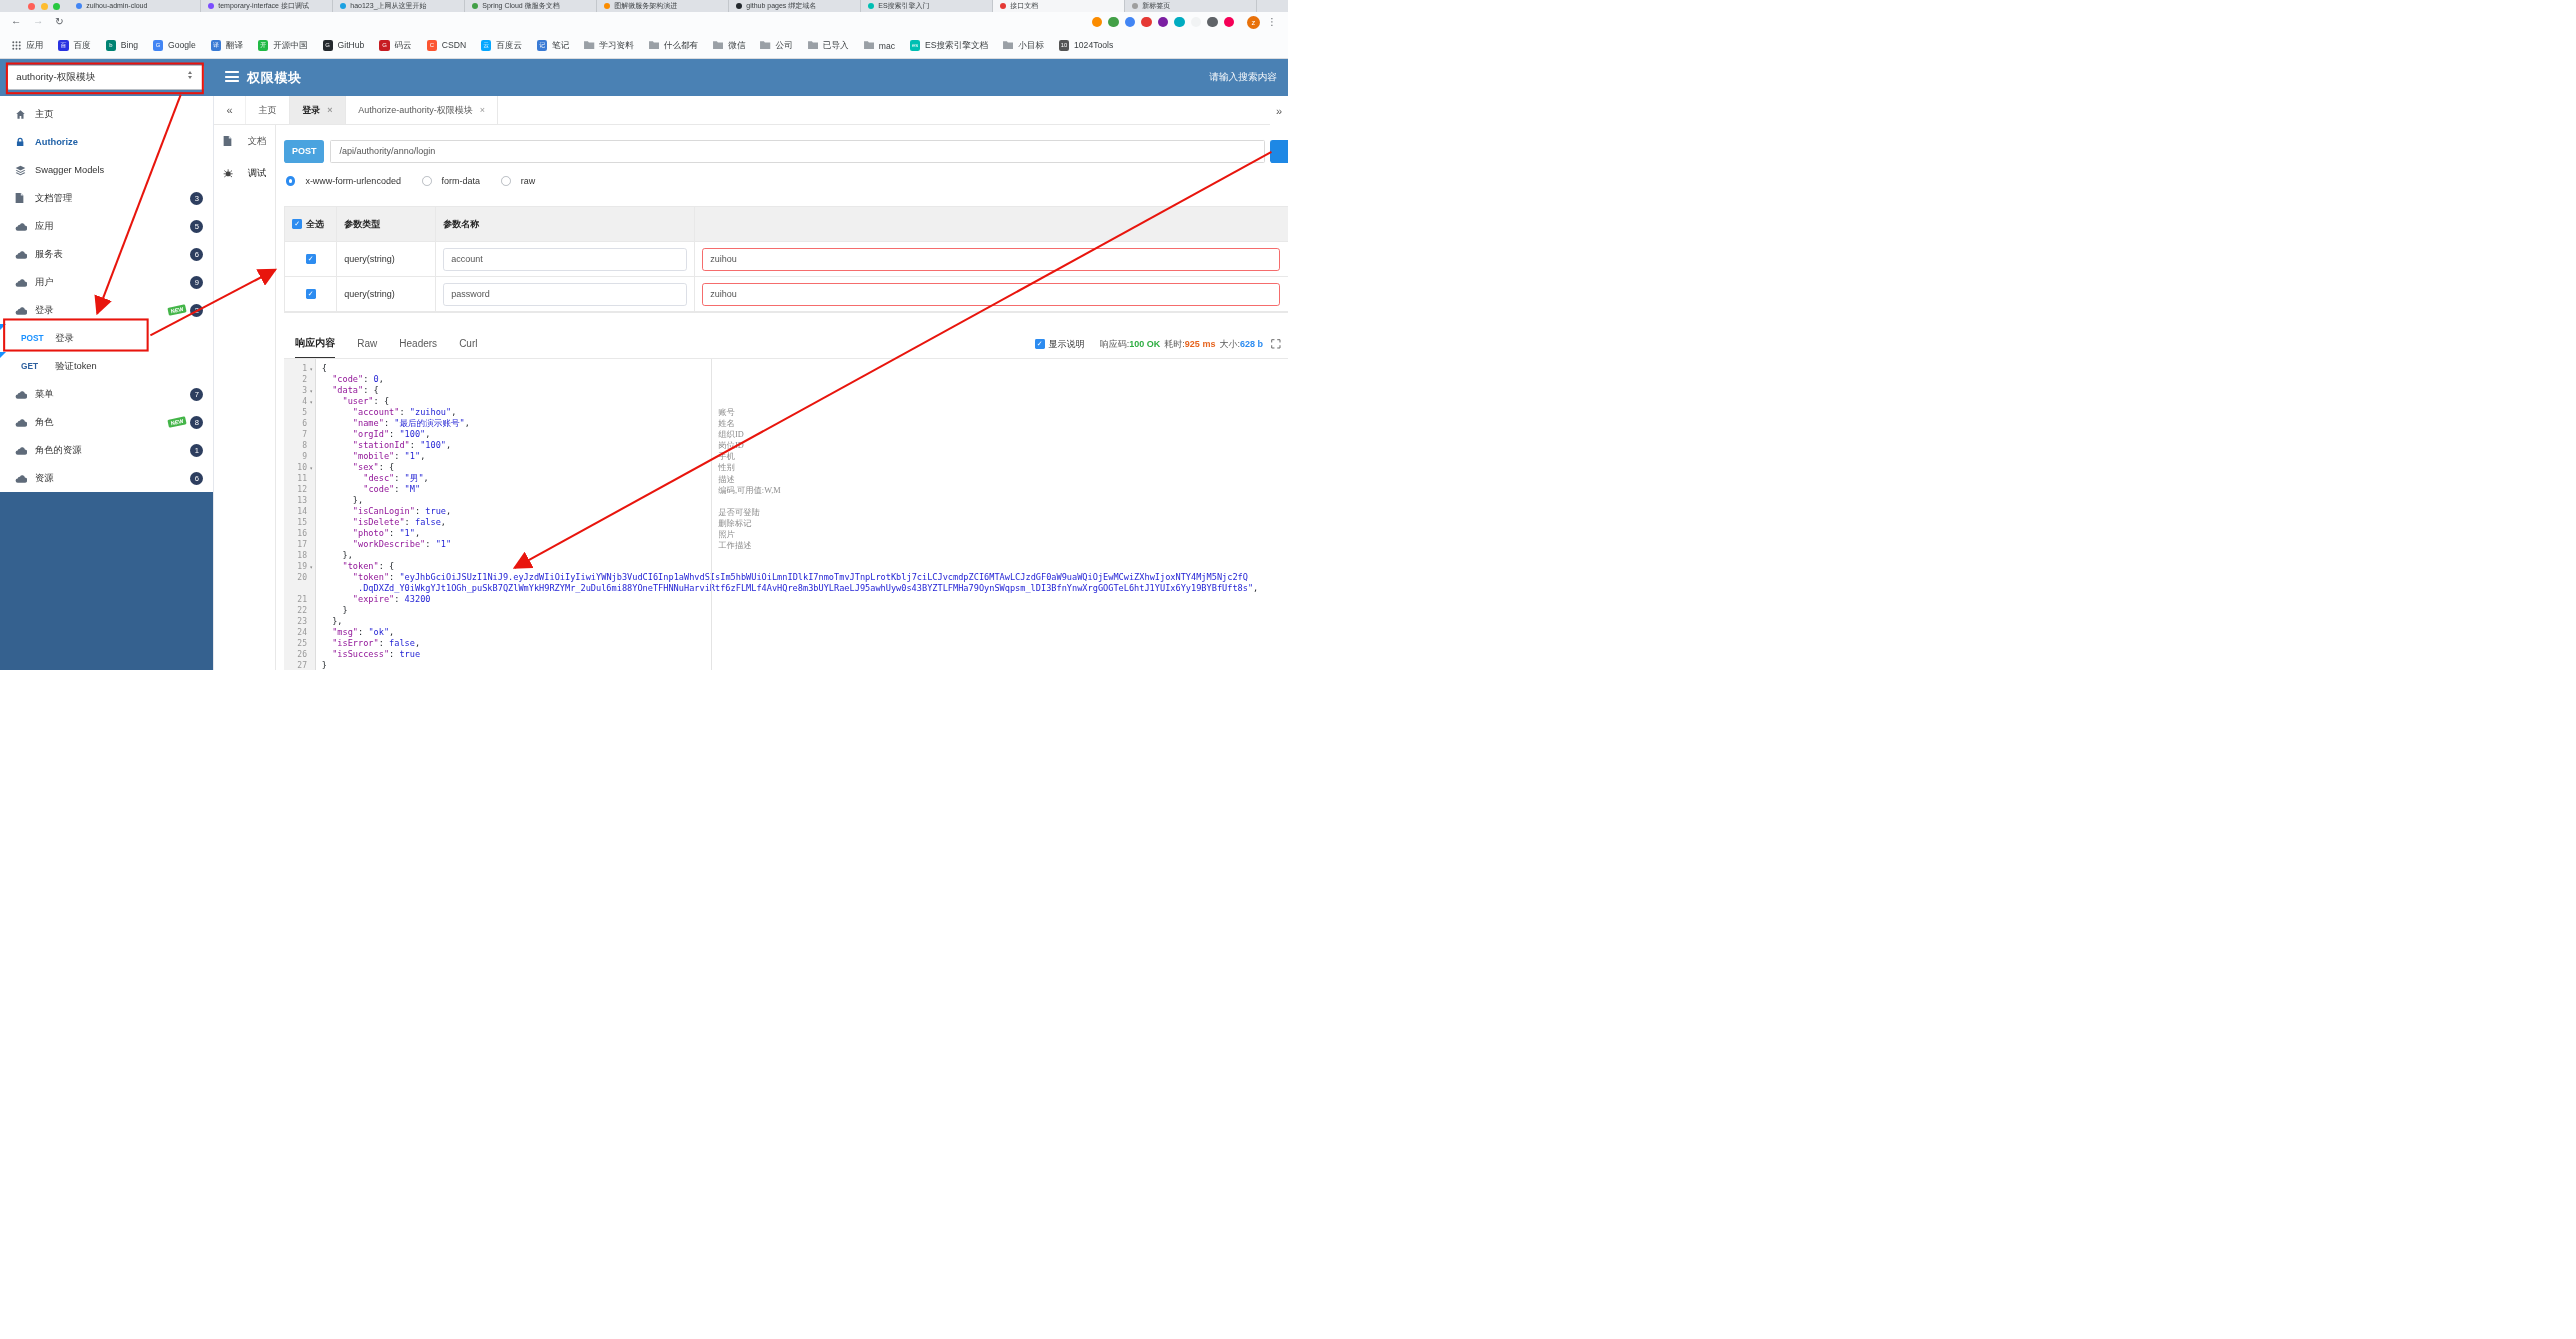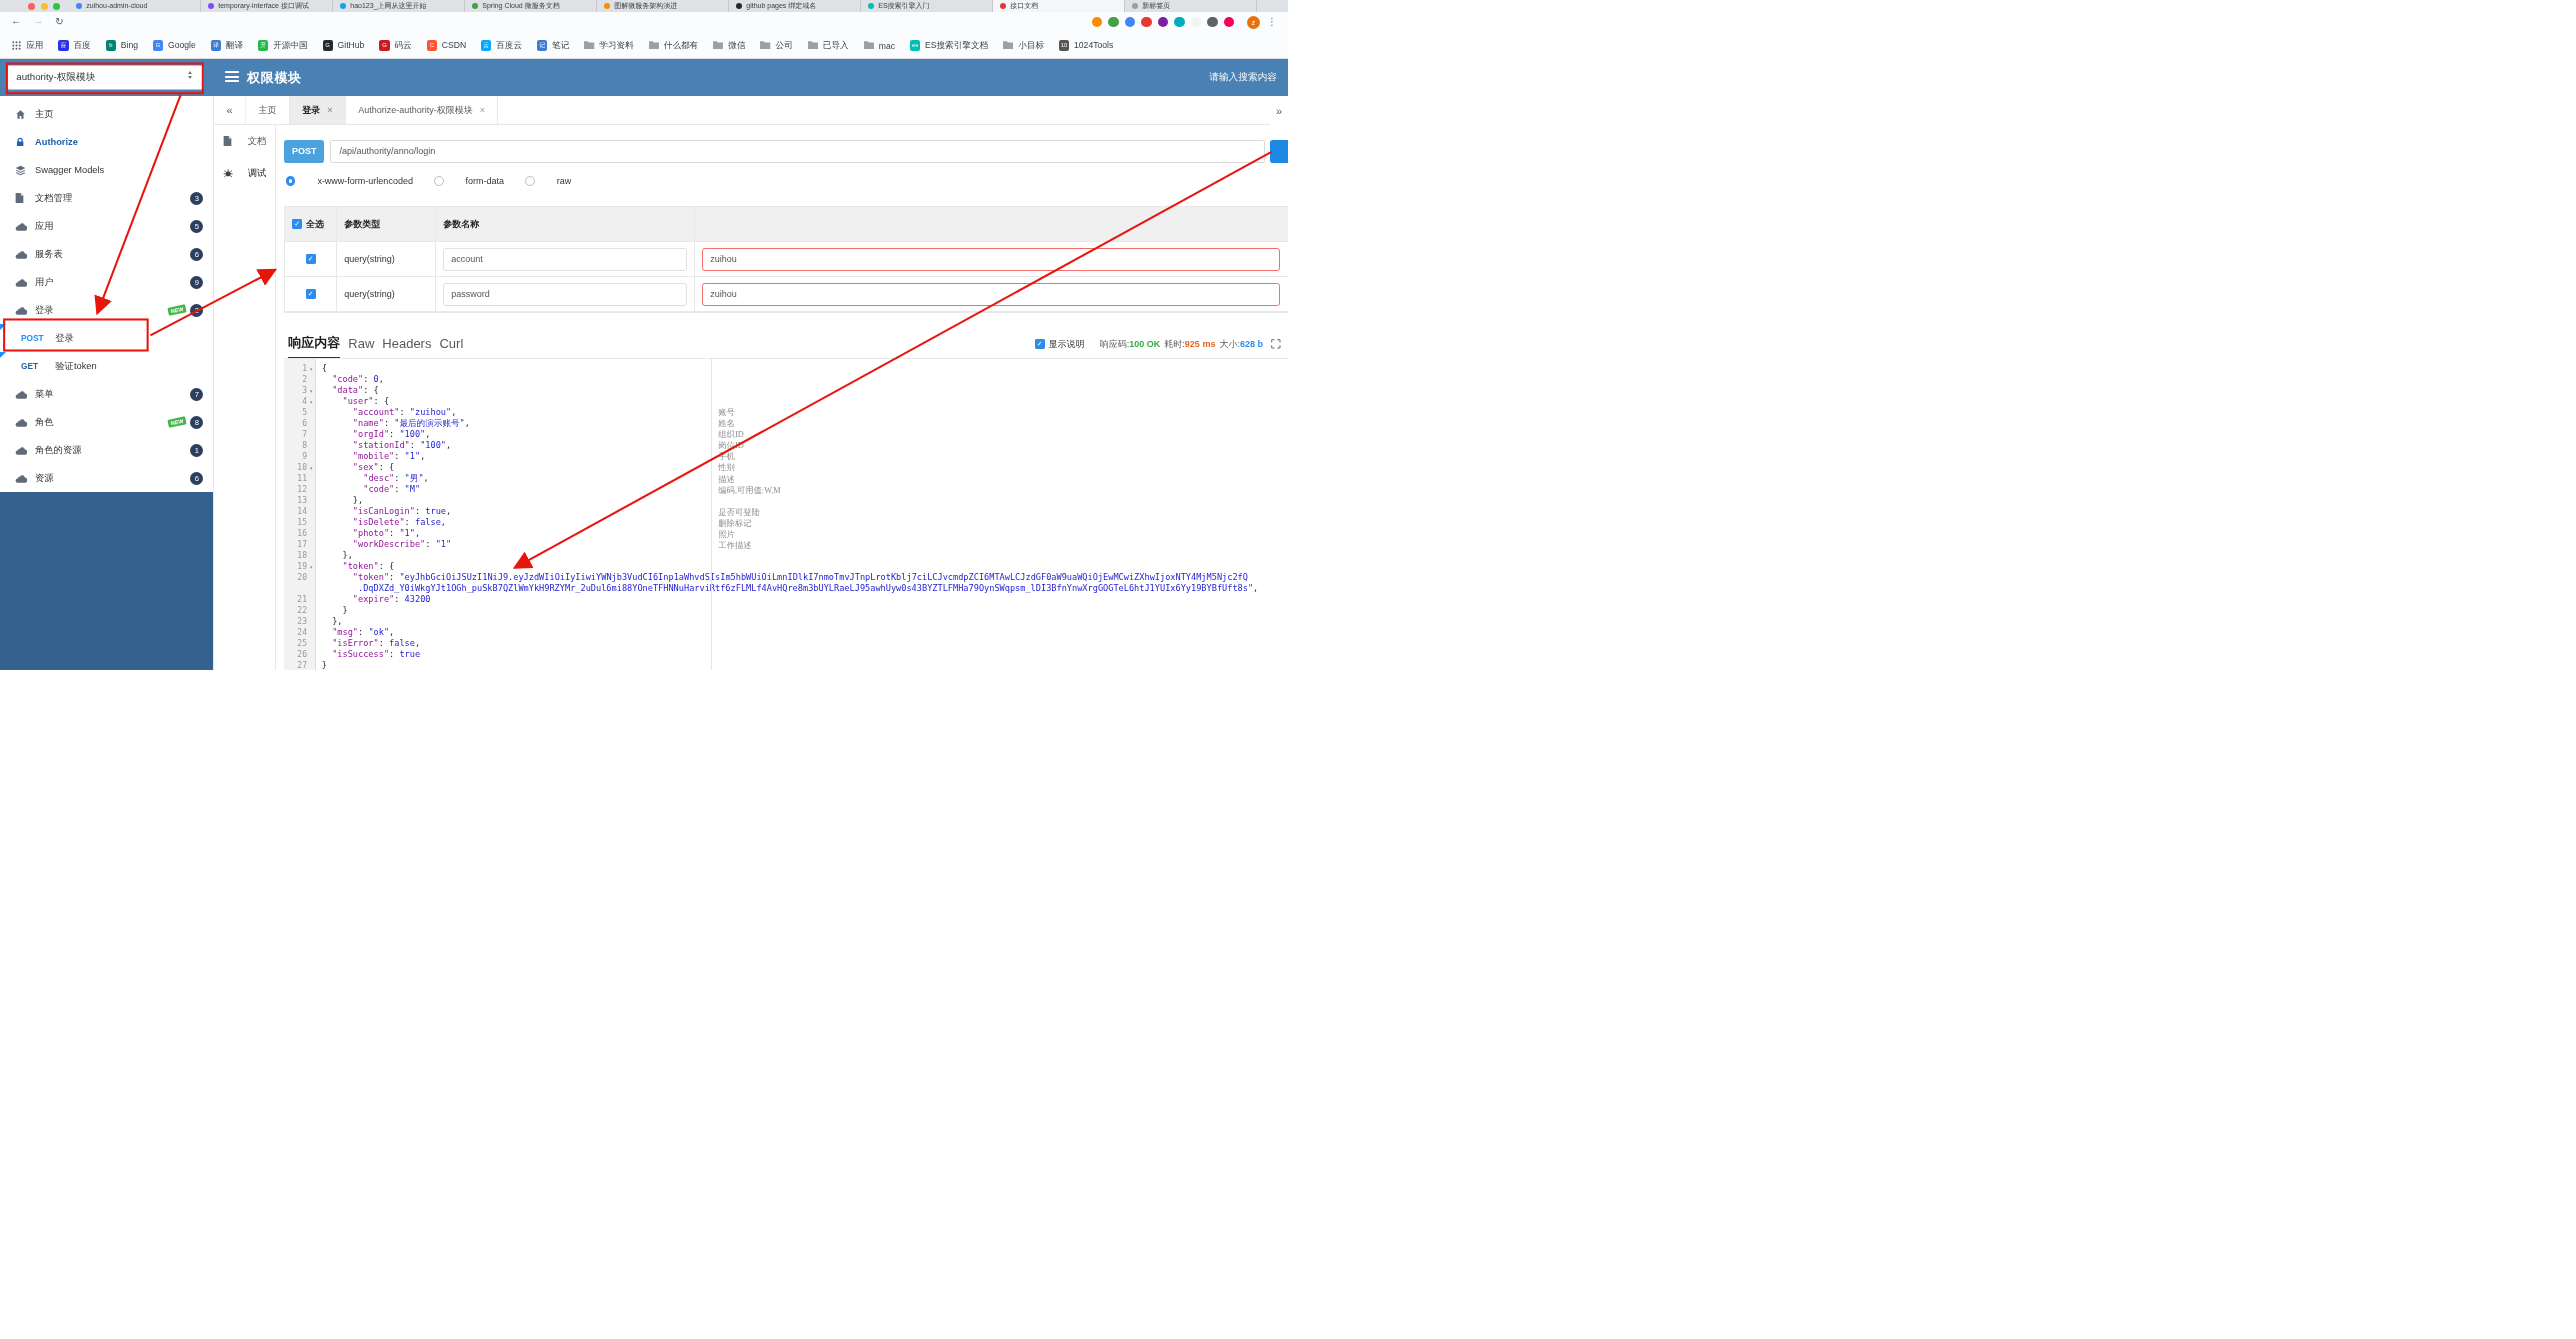--- a/index.html
+++ b/index.html
@@ -75,39 +75,39 @@
 .mini.act{font-weight:400;color:#1a1a1a}
 
 
 #content{position:absolute;left:276px;top:125px;right:0;bottom:0;background:#fff;overflow:hidden}
 #reqline{position:absolute;left:8.3px;top:14.5px;right:0;height:23.5px}
 #postbadge{position:absolute;left:0;top:0;width:40px;height:23.5px;background:#4aa3df;border-radius:2.8px;color:#fff;font-size:9px;font-weight:700;display:flex;align-items:center;justify-content:center}
 #pathbox{position:absolute;left:46px;top:0;width:935px;height:23.5px;border:0.7px solid #d9d9d9;border-radius:1.4px;display:flex;align-items:center;padding:0 8.3px;font-size:9px;color:#555;background:#fff}
 #sendbtn{position:absolute;left:986px;top:0;width:55px;height:23.5px;background:#1e88e5;border-radius:2.8px;color:#fff;font-size:9px;display:flex;align-items:center;justify-content:center;border:none}
 
 #radios{position:absolute;left:9.7px;top:51px;display:flex;gap:21px;align-items:center}
-.radio{display:flex;align-items:flex-start;gap:22px;font-size:9px;color:#333;cursor:pointer}
+.radio{display:flex;align-items:flex-start;gap:10px;font-size:9px;color:#333;cursor:pointer}
 .rdot{width:9.7px;height:9.7px;border-radius:50%;border:0.7px solid #b8bcc2;background:#fff;flex:none}
 .radio.on .rdot{border:3.1px solid #2d8cf0}
 
 #ptable{position:absolute;left:8.3px;top:81px;right:0;border:0.7px solid #e8e8e8;border-right:none;font-size:9px;color:#333}
 .prow{display:flex;height:35px;align-items:stretch;border-bottom:0.7px solid #e8e8e8;background:#fff}
 .prow:last-child{border-bottom:0.7px solid #e8e8e8}
 .prow.head{background:#f0f0f0;font-weight:700;color:#262626}
 .pc{display:flex;align-items:center;padding:0 7px;border-right:0.7px solid #e8e8e8}
 .pc.c1{width:52px;gap:4.1px}
 .pc.c2{width:99px}
 .pc.c3{width:259px}
 .pc.c4{flex:1;border-right:none;padding-right:8.3px}
 .pin{height:23px;border:0.7px solid #dcdfe6;border-radius:2.8px;padding:0 7px;font-size:9px;color:#555;width:100%;outline:none;font-family:inherit;background:#fff}
 .pin.red{border-color:#f56c6c}
 .cbx{width:9.7px;height:9.7px;border-radius:1.4px;background:#2d8cf0;color:#fff;font-size:7px;display:flex;align-items:center;justify-content:center;flex:none;cursor:pointer}
 
 #resptabs{position:absolute;left:8.3px;top:204px;right:0;height:30px;border-bottom:0.7px solid #e8e8e8;display:flex;align-items:stretch}
-.rtab{margin:0 4px;display:flex;align-items:center;font-size:13px;color:#595959;cursor:pointer}
+.rtab{margin:0 11px;display:flex;align-items:center;font-size:10px;color:#595959;cursor:pointer}
 .rtab.act{color:#1f1f1f;font-weight:700;border-bottom:1.4px solid #333}
 #respmeta{position:absolute;right:7px;top:0;height:30px;display:flex;align-items:center;font-size:9px;color:#333}
 #respmeta .gap{width:11px}
 .mlab{color:#595959;margin-left:4.1px}
 .mok{color:#2fae43;font-weight:700}
 .mtm{color:#e6641e;font-weight:700}
 .msz{color:#2d8cf0;font-weight:700}
 #expand{margin-left:8.3px;display:flex;cursor:pointer}
 
 

